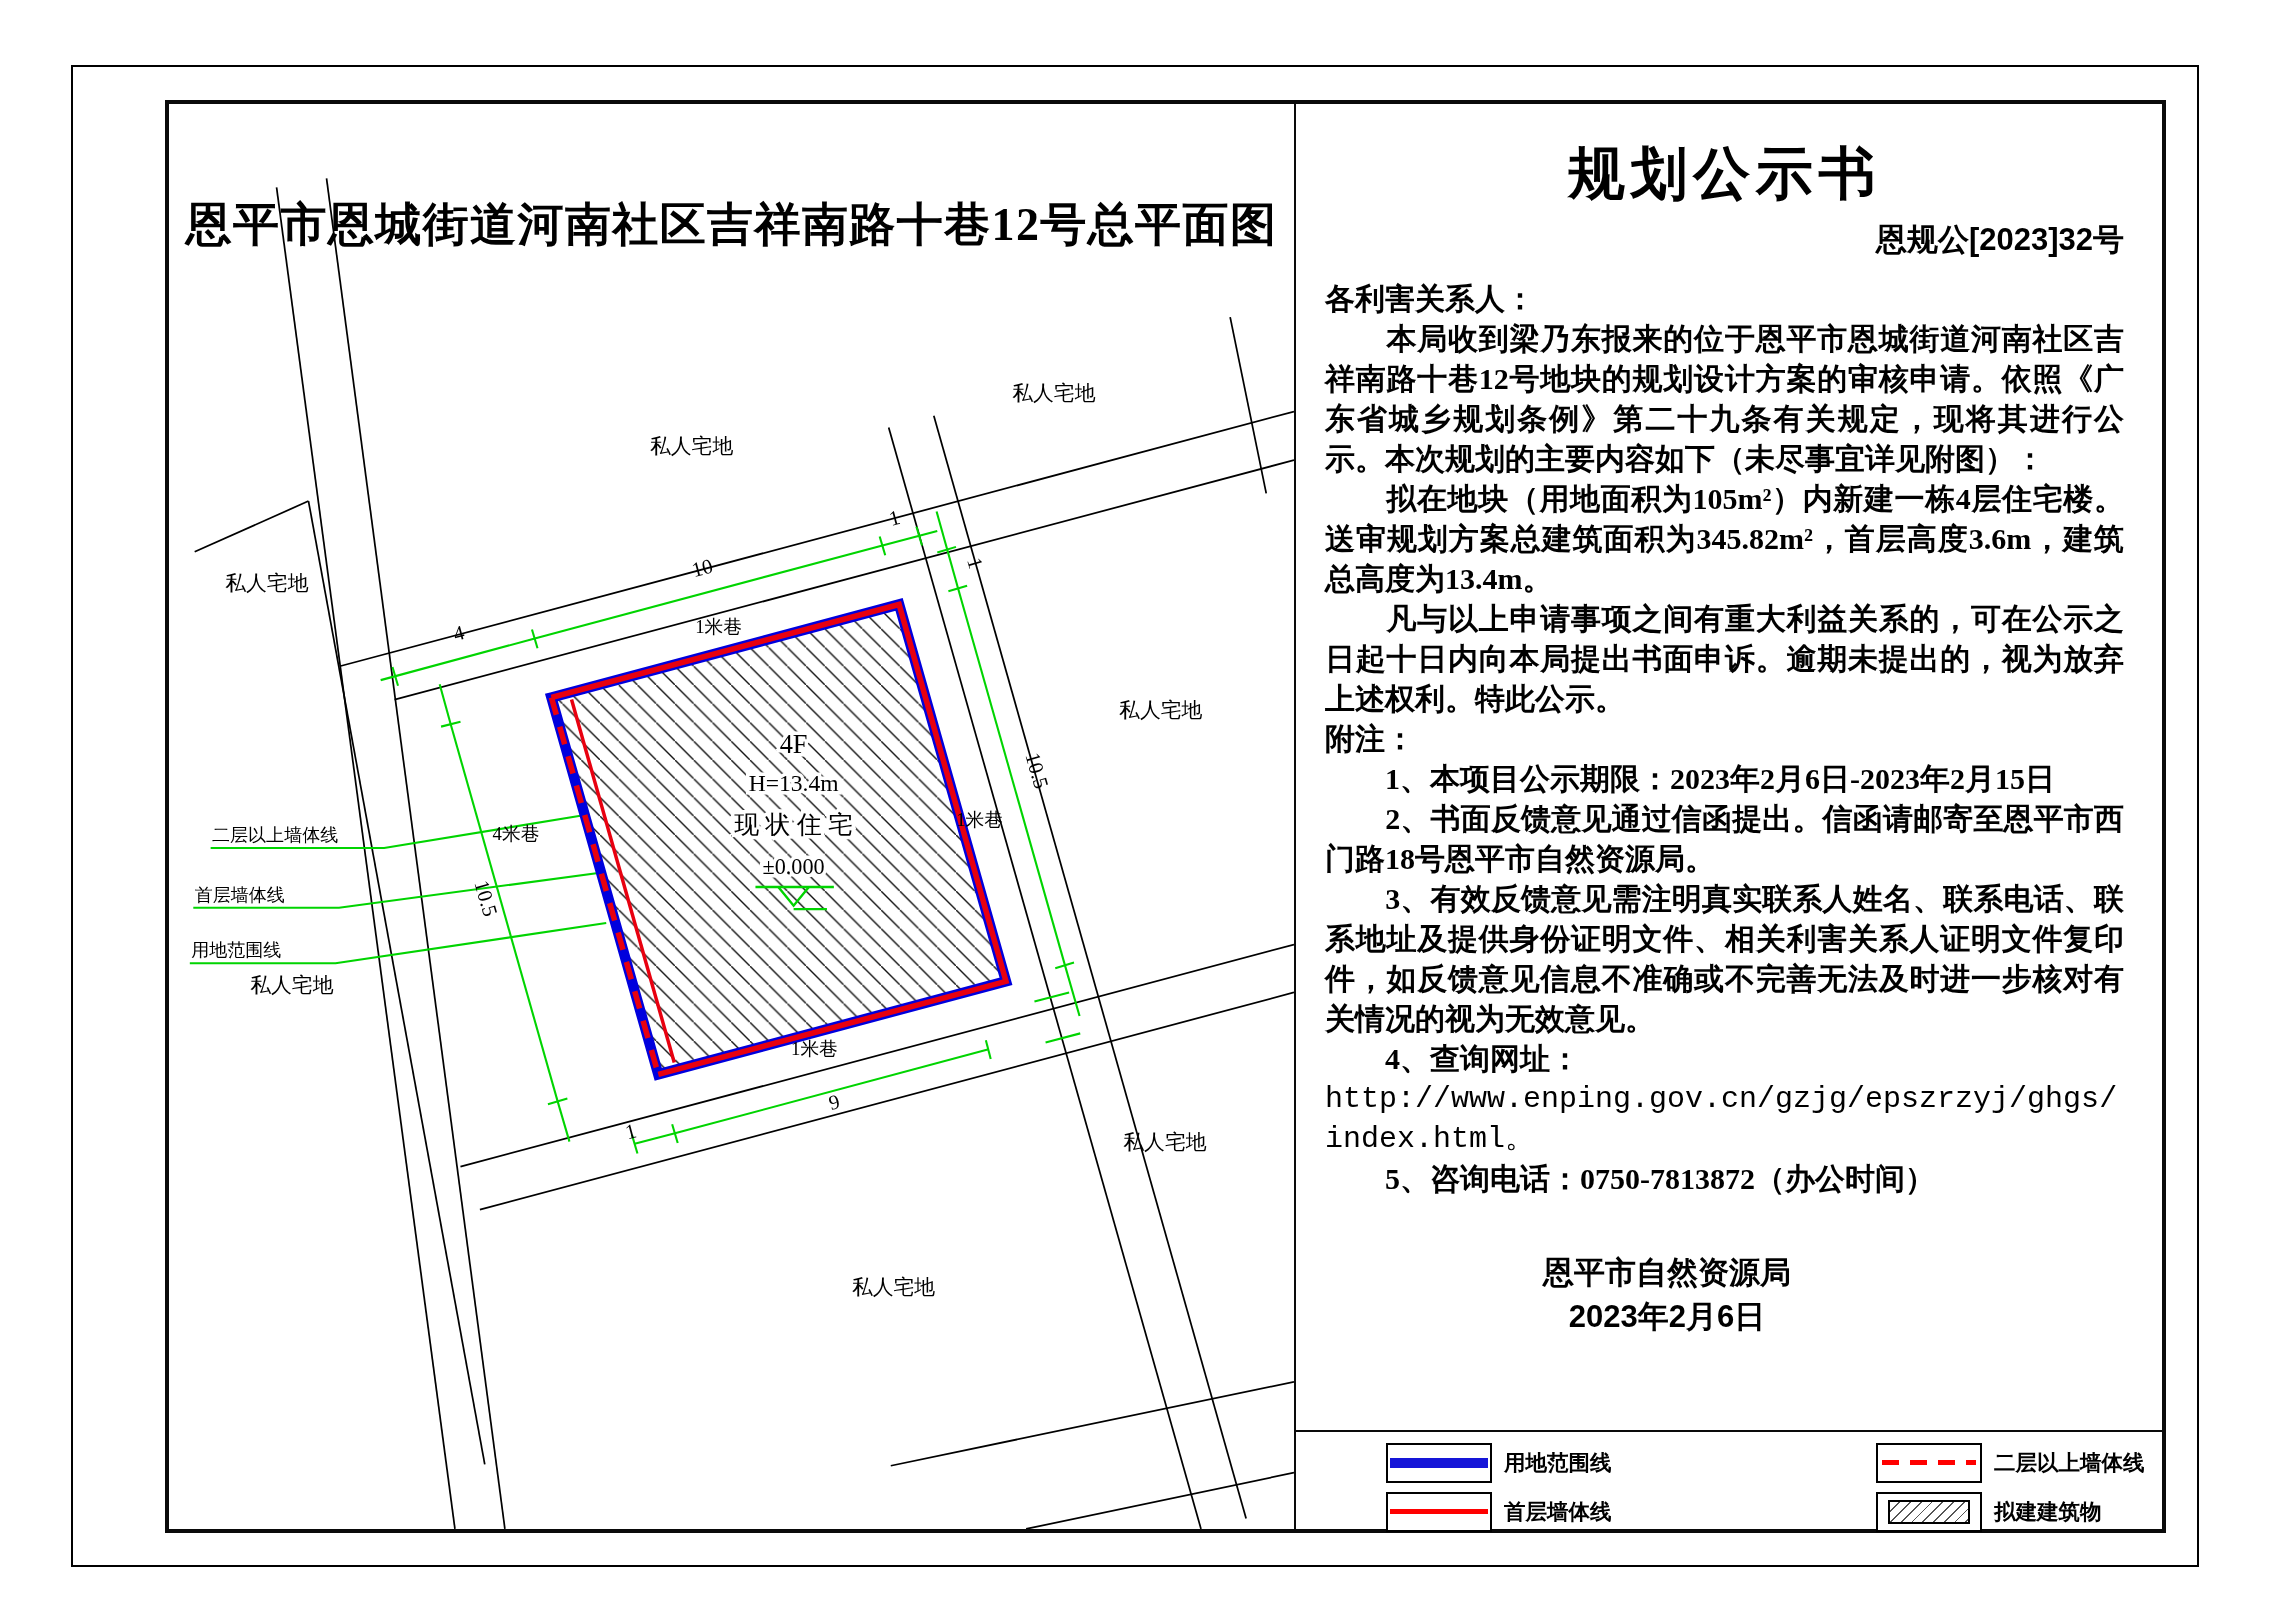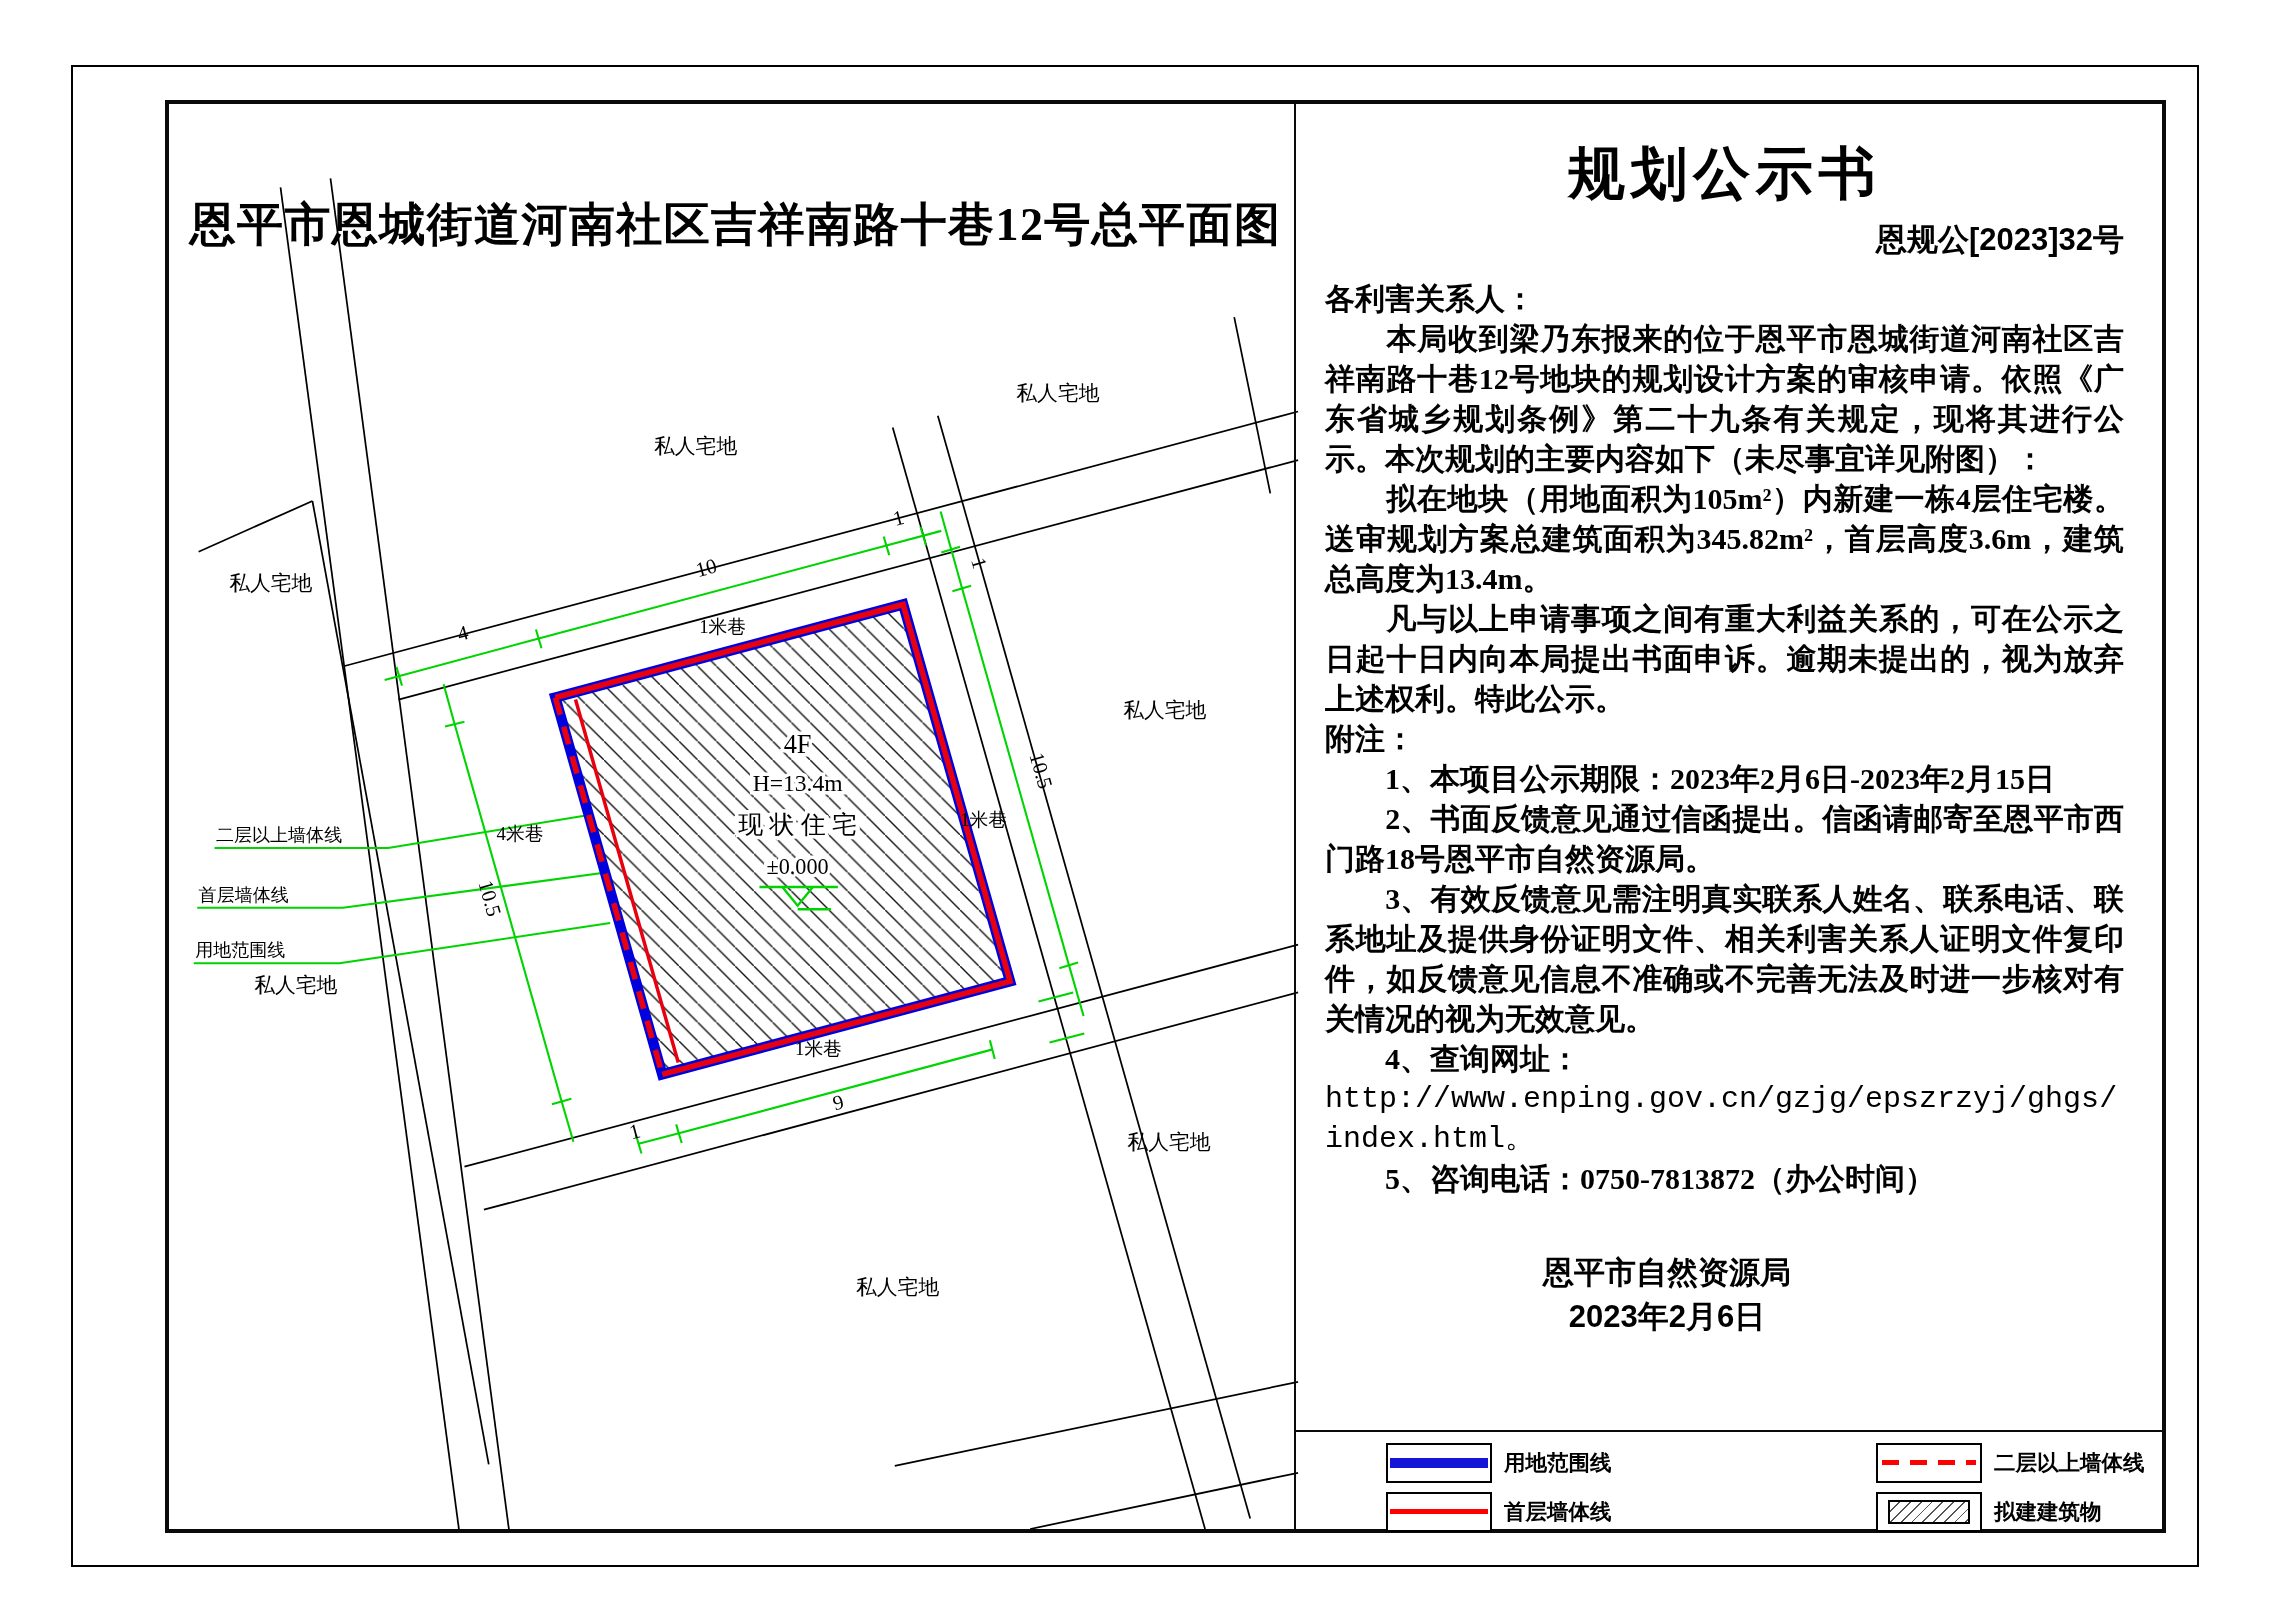--- a/index.html
+++ b/index.html
@@ -1,19 +1,19 @@
 <!DOCTYPE html>
 <html style="font-size:11px"><head>
 <meta charset="utf-8">
 <style>
   html,body{margin:0;padding:0;background:#e8e8e8;}
   .page{position:relative;width:2295px;height:1624px;background:#ffffff;font-family:"Liberation Sans",sans-serif;color:#000;overflow:hidden;}
   .outer-border{position:absolute;left:71px;top:65px;width:2128px;height:1502px;border:2.1px solid #000;box-sizing:border-box;}
   .frame{position:absolute;left:165px;top:100px;width:2001px;height:1433px;border:4.2px solid #0a0a0a;box-sizing:border-box;}
-  .map-panel{position:absolute;left:169px;top:104px;width:1125px;height:1425px;padding-left:8px;}
+  .map-panel{position:absolute;left:169px;top:104px;width:1125px;height:1425px;}
   .map-title{position:absolute;left:0;top:90px;width:100%;text-align:center;font-family:"Liberation Serif",serif;font-weight:bold;font-size:46px;letter-spacing:1.4px;white-space:nowrap;}
   .map-svg{position:absolute;left:0;top:0;width:100%;height:100%;}
   .map-svg text{font-family:"Liberation Serif",serif;fill:#000;}
   .right-panel{position:absolute;left:1294px;top:100px;width:872px;height:1330px;border-left:2.8px solid #0a0a0a;box-sizing:border-box;padding:36px 42px 0 29px;}
   .notice-title{text-align:center;font-size:57px;font-weight:bold;letter-spacing:5.6px;}
   .notice-docno{text-align:right;font-size:31px;font-weight:bold;margin-top:5.6px;}
   .notice-body{margin-top:18px;font-size:30px;font-weight:bold;line-height:40px;text-align:justify;}
   .notice-body p{margin:0;white-space:pre-wrap;font-family:Liberation Serif, serif;}
   .notice-body p.url{word-break:break-all;font-family:"Liberation Mono",monospace;font-weight:normal;}
   .signature{margin-top:52px;font-size:31px;font-weight:bold;line-height:44px;text-align:center;padding-right:115px;}

